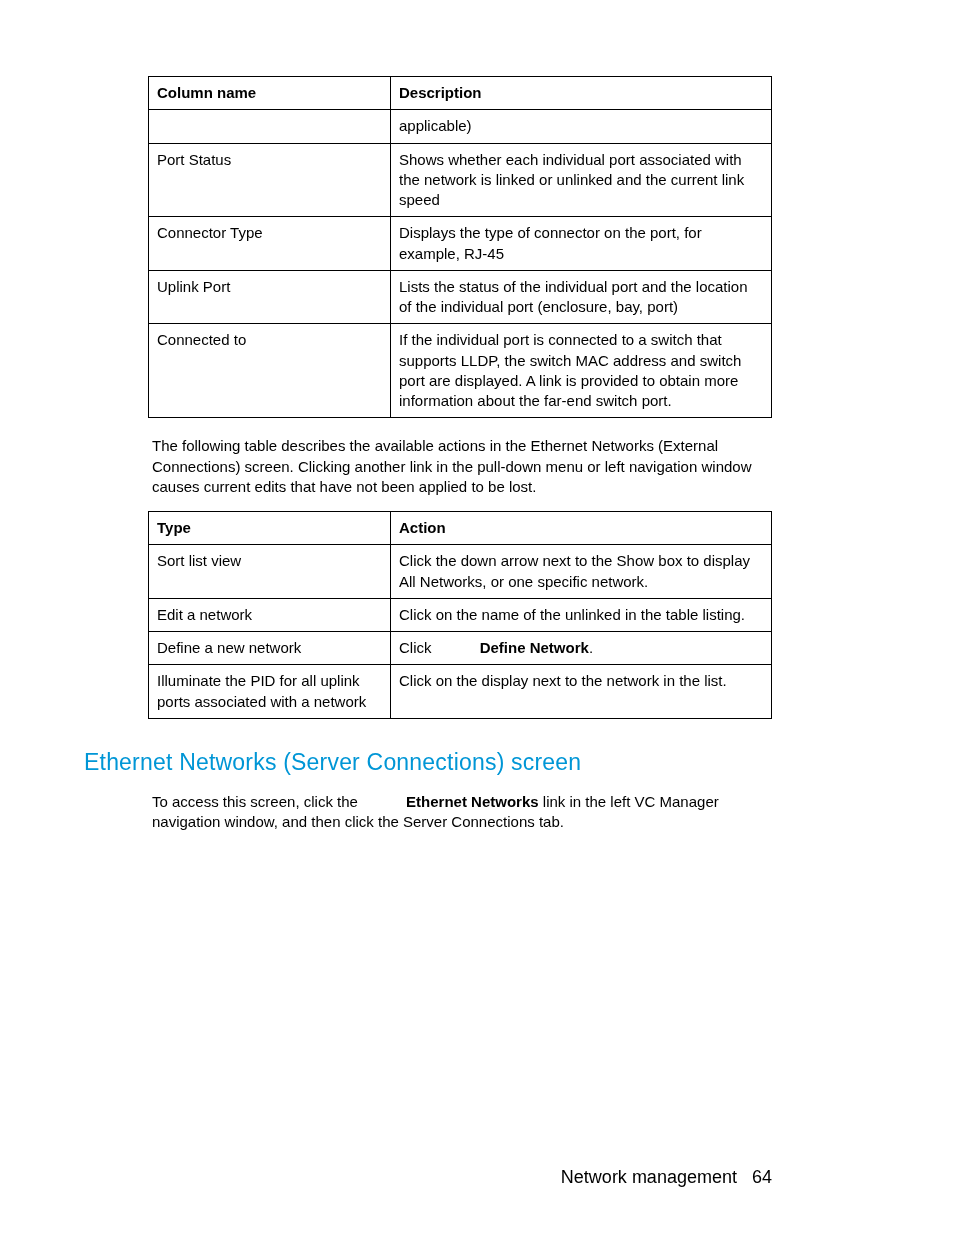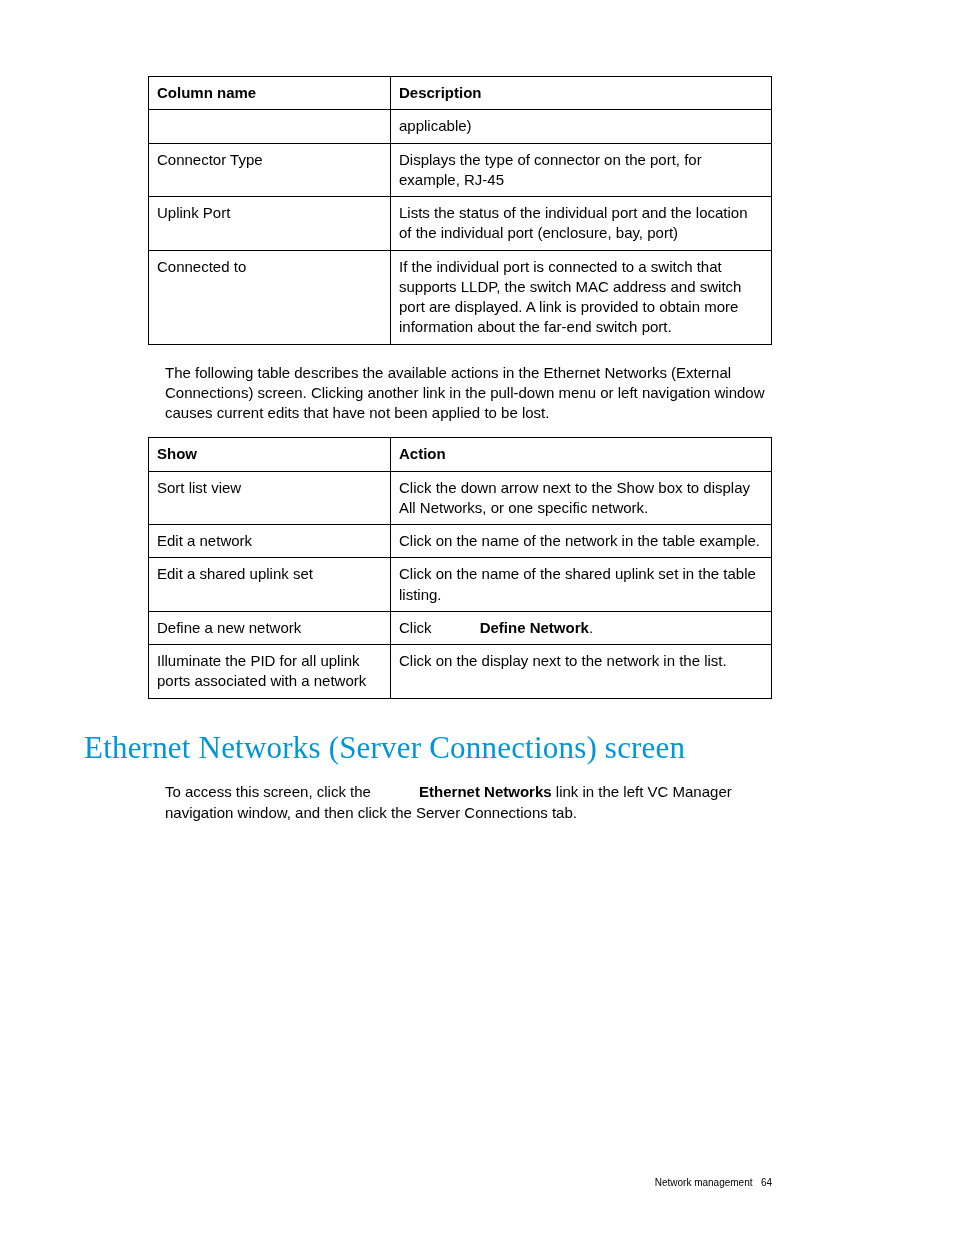--- a/index.html
+++ b/index.html
@@ -32,52 +32,55 @@
     padding: 6px 8px 6px 8px;
     text-align: left;
     vertical-align: top;
     font-weight: normal;
   }
   table.doc-table th {
     font-weight: bold;
   }
   .col1 { width: 225px; }
   .para {
-    margin: 0 0 14px 17px;
+    margin: 0 0 14px 4px;
   }
   h1.section {
-    font-size: 31px;
+    font-size: 23px;
     font-weight: normal;
     color: #0096d6;
     margin: 28px 0 14px -64px;
     letter-spacing: 0.2px;
-    font-family: Liberation Serif, serif;
   }
   .bold { font-weight: bold; padding-left: 44px; }
   .footer {
     position: absolute;
     bottom: 46px;
     right: 118px;
-    font-size: 10px;
+    font-size: 18px;
   }
 </style>
 </head>
 <body>
 
 <div class="page">
 
   <table class="doc-table">
     <tbody>
         <tr>
       <th class="col1">Column name</th>
       <th>Description</th>
     </tr>
     <tr>
       <td class="col1"></td>
       <td>applicable)</td>
+    </tr>
+    <tr>
+      <td class="col1">Port Status</td>
+      <td>Shows whether each individual port associated with the network is linked or unlinked and the current link speed</td>
     </tr>
     <tr>
       <td class="col1">Connector Type</td>
       <td>Displays the type of connector on the port, for example, RJ-45</td>
     </tr>
     <tr>
       <td class="col1">Uplink Port</td>
       <td>Lists the status of the individual port and the location of the individual port (enclosure, bay, port)</td>
     </tr>
     <tr>
@@ -85,34 +88,30 @@
       <td>If the individual port is connected to a switch that supports LLDP, the switch MAC address and switch port are displayed. A link is provided to obtain more information about the far-end switch port.</td>
     </tr>
   </tbody>
     </table>
 
   <p class="para">The following table describes the available actions in the Ethernet Networks (External Connections) screen. Clicking another link in the pull-down menu or left navigation window causes current edits that have not been applied to be lost.</p>
 
   <table class="doc-table">
     <tbody>
         <tr>
-      <th class="col1">Show</th>
+      <th class="col1">Type</th>
       <th>Action</th>
     </tr>
     <tr>
       <td class="col1">Sort list view</td>
       <td>Click the down arrow next to the Show box to display All Networks, or one specific network.</td>
     </tr>
     <tr>
       <td class="col1">Edit a network</td>
-      <td>Click on the name of the network in the table example.</td>
-    </tr>
-    <tr>
-      <td class="col1">Edit a shared uplink set</td>
-      <td>Click on the name of the shared uplink set in the table listing.</td>
+      <td>Click on the name of the unlinked in the table listing.</td>
     </tr>
     <tr>
       <td class="col1">Define a new network</td>
       <td>
         <span>Click </span><span class="bold">Define Network</span><span>.</span>
       </td>
     </tr>
     <tr>
       <td class="col1">Illuminate the PID for all uplink ports associated with a network</td>
       <td>Click on the display next to the network in the list.</td>

